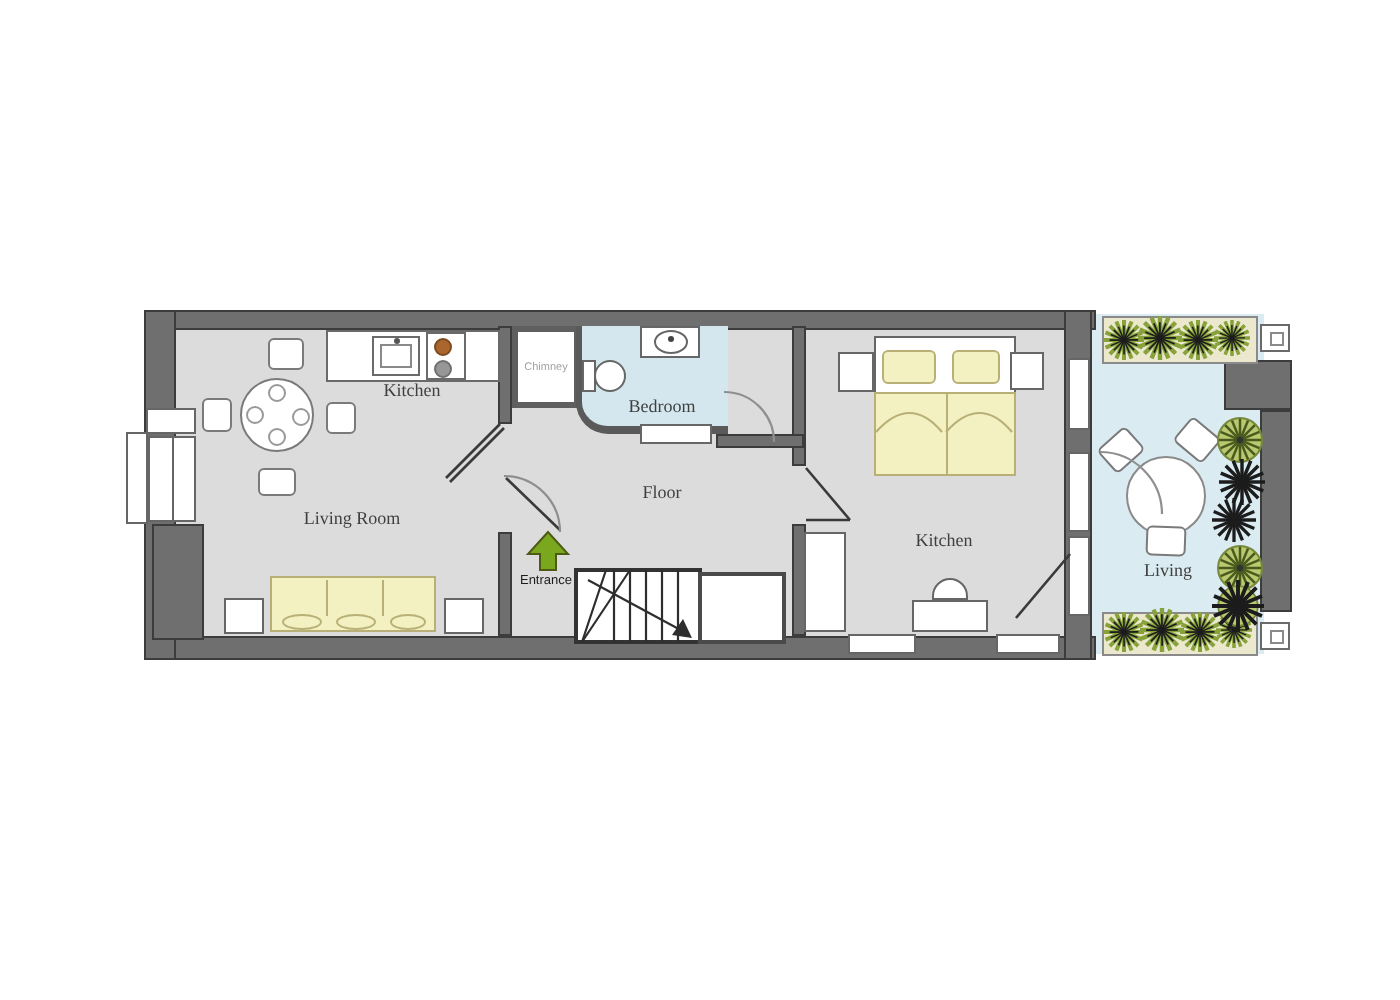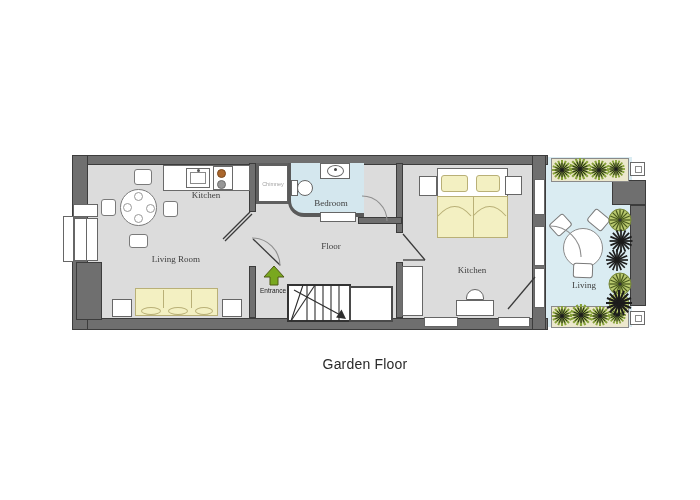--- a/index.html
+++ b/index.html
@@ -219,15 +219,14 @@
     </g>
   </svg>
 
   <div class="abs room-label" style="left:176px;top:190px;width:60px;">Kitchen</div>
   <div class="abs room-label" style="left:141px;top:254px;width:70px;">Living Room</div>
   <div class="abs room-label" style="left:301px;top:198px;width:60px;">Bedroom</div>
   <div class="abs room-label" style="left:311px;top:241px;width:40px;">Floor</div>
   <div class="abs entrance-label" style="left:249px;top:287px;width:48px;">Entrance</div>
   <div class="abs room-label" style="left:442px;top:265px;width:60px;">Kitchen</div>
   <div class="abs room-label" style="left:554px;top:280px;width:60px;">Living</div>
-  <div class="abs title" style="left:275px;top:356px;width:180px;">Garden Floor</div>
 
 </div>
 
 </body></html>

